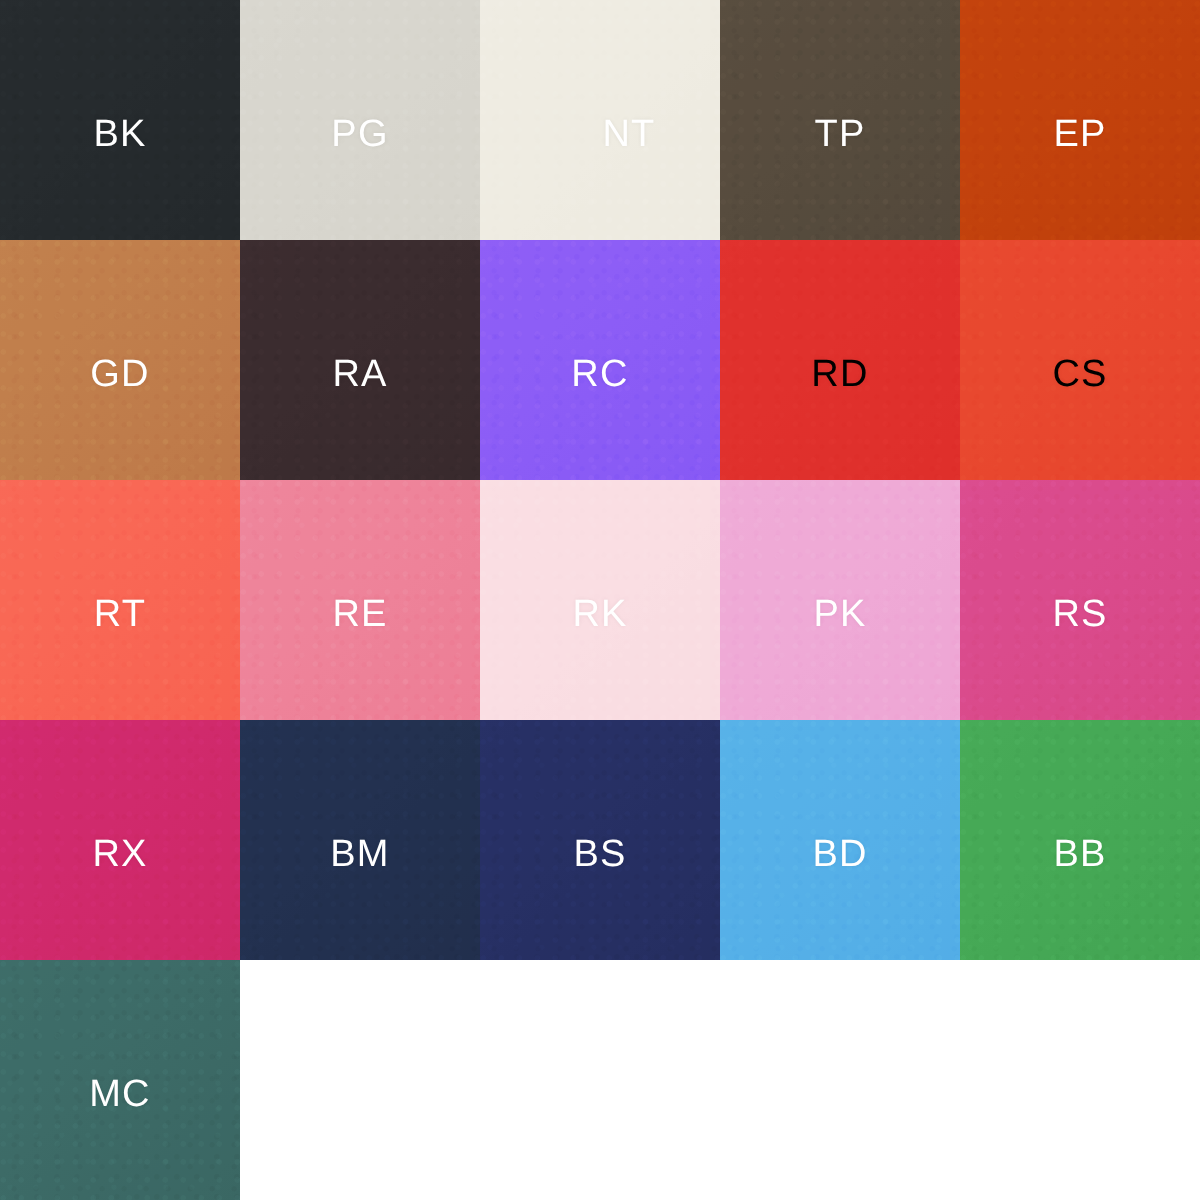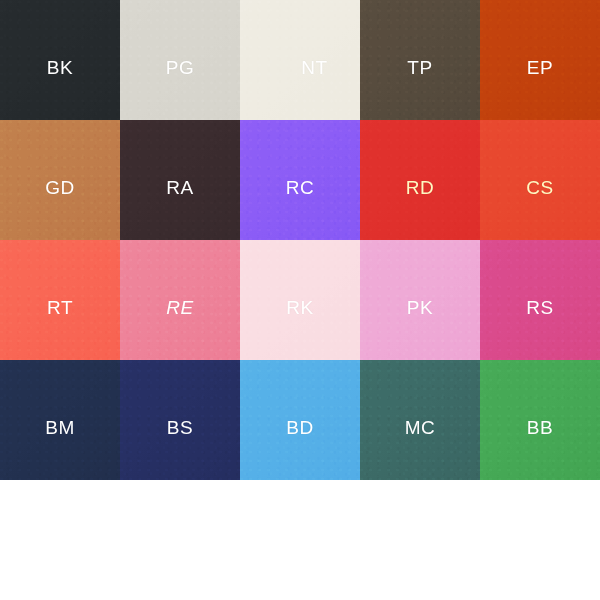--- a/index.html
+++ b/index.html
@@ -93,52 +93,55 @@
     <div class="swatch" style="background-color: rgb(192, 125, 75);">
       <span class="swatch-label" style="color: rgb(255, 255, 255);">GD</span>
     </div>
     <div class="swatch" style="background-color: rgb(58, 43, 46);">
       <span class="swatch-label" style="color: rgb(255, 255, 255);">RA</span>
     </div>
     <div class="swatch" style="background-color: #8b5cf6;">
       <span class="swatch-label" style="color: rgb(255, 255, 255);">RC</span>
     </div>
     <div class="swatch" style="background-color: rgb(224, 48, 44);">
-      <span class="swatch-label" style="color: #fef9c3; text-align: right;">RD</span>
+      <span class="swatch-label" style="color: #000000; text-align: right;">RD</span>
     </div>
     <div class="swatch" style="background-color: rgb(232, 71, 46);">
-      <span class="swatch-label" style="color: #fef9c3;">CS</span>
+      <span class="swatch-label" style="color: #000000;">CS</span>
     </div>
     <div class="swatch" style="background-color: rgb(249, 102, 84);">
       <span class="swatch-label" style="color: rgb(255, 255, 255);">RT</span>
     </div>
     <div class="swatch" style="background-color: rgb(238, 130, 153);">
-      <span class="swatch-label" style="color: rgb(255, 255, 255); font-style: italic;">RE</span>
+      <span class="swatch-label" style="color: rgb(255, 255, 255);">RE</span>
     </div>
     <div class="swatch" style="background-color: rgb(250, 222, 227);">
       <span class="swatch-label" style="color: rgb(255, 255, 255);">RK</span>
     </div>
     <div class="swatch" style="background-color: rgb(239, 169, 214);">
       <span class="swatch-label" style="color: rgb(255, 255, 255);">PK</span>
     </div>
     <div class="swatch" style="background-color: rgb(218, 74, 139);">
       <span class="swatch-label" style="color: rgb(255, 255, 255);">RS</span>
     </div>
+    <div class="swatch" style="background-color: rgb(208, 41, 107);">
+      <span class="swatch-label" style="color: rgb(255, 255, 255);">RX</span>
+    </div>
     <div class="swatch" style="background-color: rgb(34, 48, 79);">
       <span class="swatch-label" style="color: rgb(255, 255, 255);">BM</span>
     </div>
     <div class="swatch" style="background-color: rgb(38, 47, 99);">
       <span class="swatch-label" style="color: rgb(255, 255, 255);">BS</span>
     </div>
     <div class="swatch" style="background-color: rgb(85, 176, 232);">
       <span class="swatch-label" style="color: rgb(255, 255, 255);">BD</span>
     </div>
+    <div class="swatch" style="background-color: rgb(69, 168, 85);">
+      <span class="swatch-label" style="color: rgb(255, 255, 255);">BB</span>
+    </div>
     <div class="swatch" style="background-color: rgb(60, 106, 102);">
       <span class="swatch-label" style="color: rgb(255, 255, 255);">MC</span>
-    </div>
-    <div class="swatch" style="background-color: rgb(69, 168, 85);">
-      <span class="swatch-label" style="color: rgb(255, 255, 255);">BB</span>
     </div>
     <div class="swatch empty" style="background-color: rgb(255, 255, 255);"></div>
     <div class="swatch empty" style="background-color: rgb(255, 255, 255);"></div>
     <div class="swatch empty" style="background-color: rgb(255, 255, 255);"></div>
     <div class="swatch empty" style="background-color: rgb(255, 255, 255);"></div>
   </div>
 
 </body></html>

